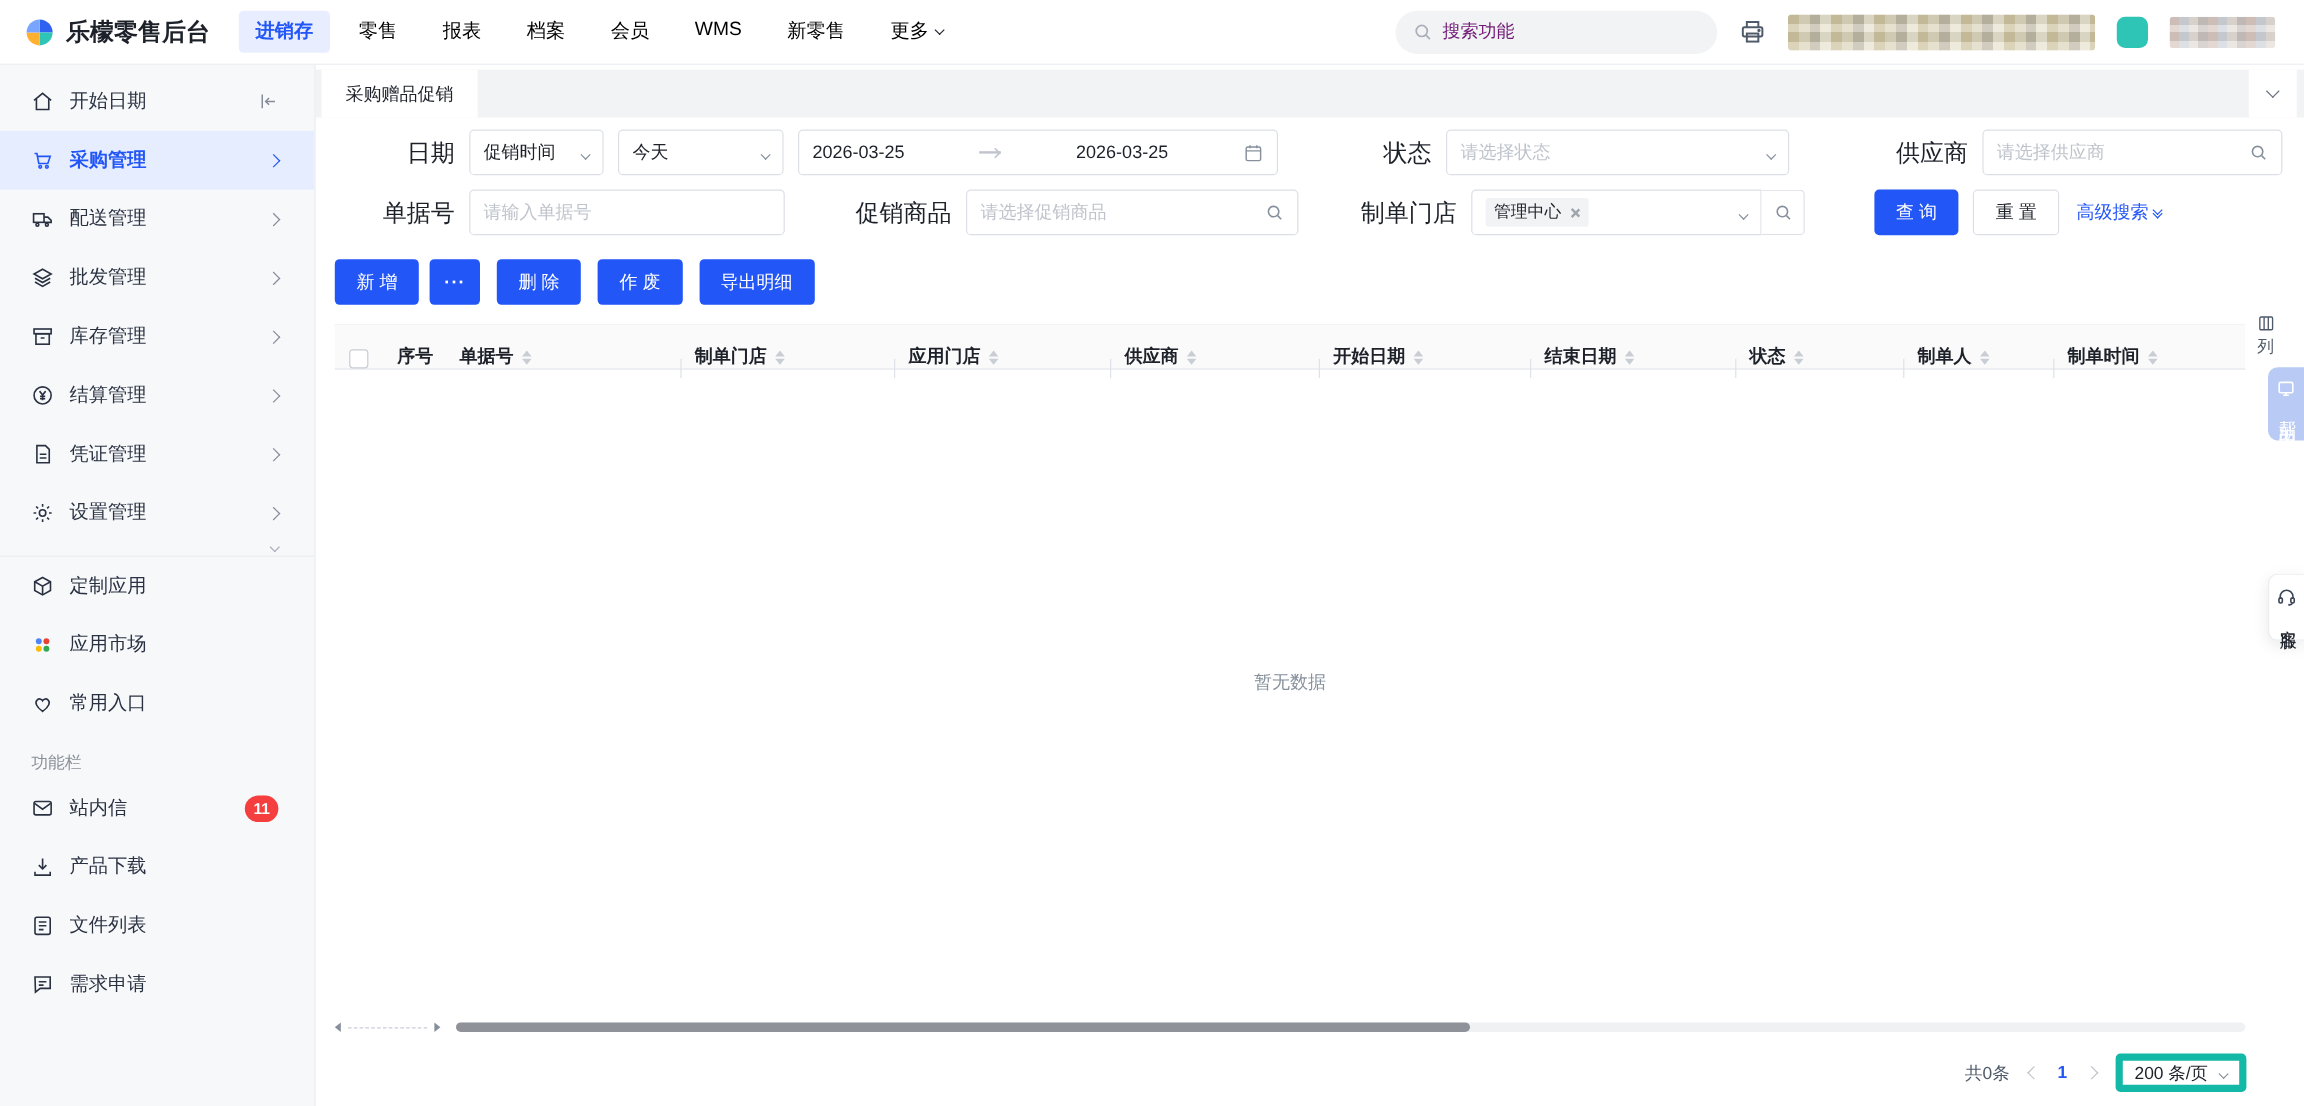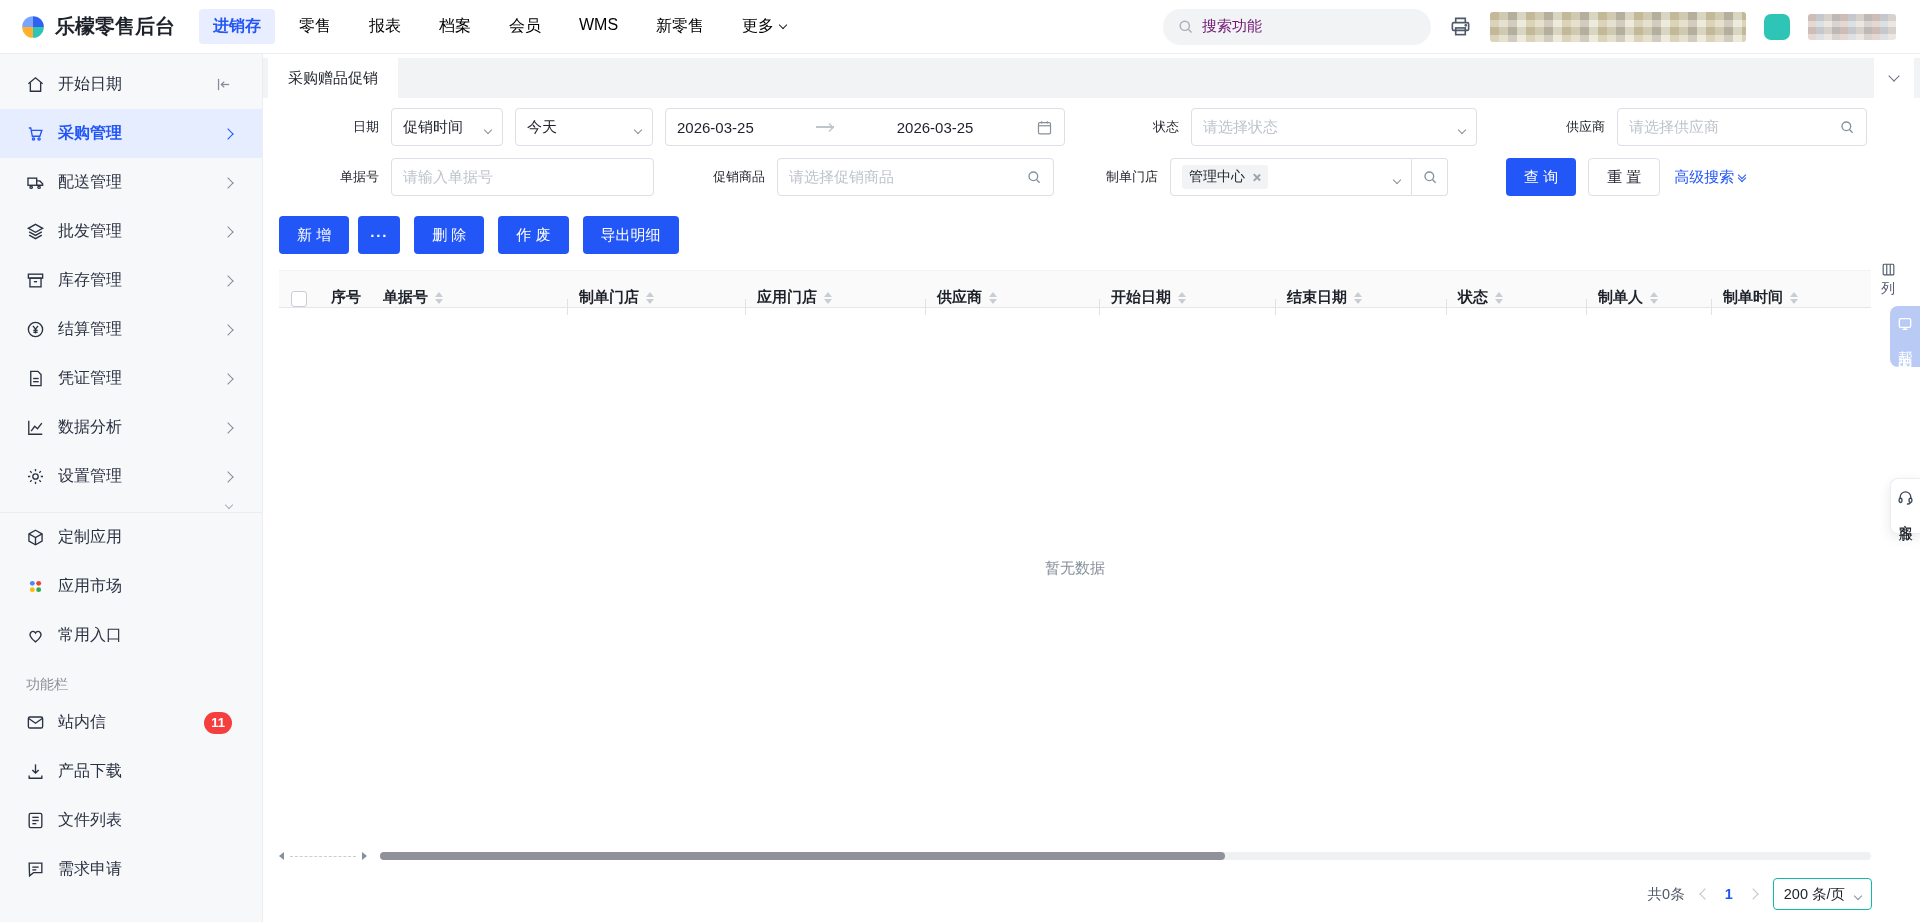--- a/index.html
+++ b/index.html
@@ -59,21 +59,21 @@
   .tabstrip { margin-top:4px; height:40px; background:#f2f3f5; display:flex; align-items:stretch;
     padding-left:5px; position:relative; }
   .tab { background:#fff; padding:0 20px; display:flex; align-items:center; font-size:15px;
     color:#1d2129; cursor:pointer; white-space:nowrap; }
   .strip-collapse { position:absolute; right:6px; top:0; height:40px; width:40px; background:#fff;
     display:flex; align-items:center; justify-content:center; color:#6b7280; cursor:pointer; }
 
   
   .filters { padding:10px 0 0 16px; }
   .frow { display:flex; align-items:center; height:38px; margin-bottom:12px; }
-  .flabel { font-size:13px; color:#1d2129; text-align:right; margin-right:12px; white-space:nowrap; }
+  .flabel { font-size:20px; color:#1d2129; text-align:right; margin-right:12px; white-space:nowrap; }
   .w-lab1 { width:100px; margin-right:12px; }
   .ctl { height:38px; border:1px solid #dcdfe6; border-radius:4px; display:flex; align-items:center;
     padding:0 11px; font-size:15px; background:#fff; gap:8px; cursor:pointer; }
   .ctl .val { color:#1d2129; white-space:nowrap; overflow:hidden; }
   .ctl .ph { color:#bfc4cc; white-space:nowrap; overflow:hidden; }
   .ctl .caret { margin-left:auto; color:#86909c; flex:0 0 auto; }
   .ctl .suffix { margin-left:auto; color:#86909c; flex:0 0 auto; }
   .w-datetype { width:112px; }
   .w-preset { width:138px; margin-left:12px; }
   .w-range { width:400px; margin-left:12px; justify-content:space-between; cursor:pointer; }
@@ -145,21 +145,21 @@
     border-left:5px solid #86909c; }
   .track { margin-left:13px; flex:1; height:8px; background:#f0f1f3; border-radius:4px; position:relative;
     display:flex; align-items:center; }
   .thumb { position:absolute; left:0; top:0; width:845px; height:8px; background:#8f9399; border-radius:4px; cursor:grab; }
 
   
   .pager { position:absolute; top:824px; right:48px; height:32px; display:flex; align-items:center;
     gap:16px; font-size:14.5px; color:#4e5969; }
   .pg-arrow { color:#c0c4cc; display:flex; align-items:center; cursor:pointer; }
   .pg-num { color:#2356f6; font-weight:700; cursor:pointer; }
-  .pg-size { height:32px; border:1px solid #14b8a6; border-radius:4px; display:flex; align-items:center;
+  .pg-size { height:32px; border:6px solid #14b8a6; border-radius:4px; display:flex; align-items:center;
     gap:10px; padding:0 10px; color:#1d2129; cursor:pointer; }
   .pg-size .caret { color:#86909c; }
 
   
   .help-tab { position:absolute; right:0; top:306px; width:30px; border-radius:8px 0 0 8px;
     background:#b9cbf5; color:#fff; display:flex; flex-direction:column; align-items:center;
     padding:10px 0 12px; gap:7px; cursor:pointer; z-index:30; }
   .cs-tab { position:absolute; right:0; top:478px; width:30px; border-radius:8px 0 0 8px; background:#fff;
     border:1px solid #ebedf0; border-right:none; box-shadow:0 4px 12px rgba(31,35,41,.10); color:#1d2129;
     display:flex; flex-direction:column; align-items:center; padding:10px 0 12px; gap:7px; cursor:pointer; z-index:30; }
@@ -318,32 +318,20 @@
   </div>
   <div class="side-item">
     <span>
       <svg width="19" height="19" viewBox="0 0 24 24" fill="none" stroke="currentColor" stroke-width="1.7">
         <path d="M6 3 H15 L19 7 V21 H6 Z"></path>
           <path d="M9 12 H16"></path>
           <path d="M9 16 H16"></path>
       </svg>
     </span>
     <span class="lbl">凭证管理</span>
-    <span class="right">
-        <span class="cv cv-right"></span>
-      </span>
-  </div>
-  <div class="side-item">
-    <span>
-      <svg width="19" height="19" viewBox="0 0 24 24" fill="none" stroke="currentColor" stroke-width="1.7">
-        <path d="M3.5 3.5 V20.5 H20.5"></path>
-          <path d="M6.5 16.5 L11 10.5 L14.5 13.5 L20 6.5"></path>
-      </svg>
-    </span>
-    <span class="lbl">数据分析</span>
     <span class="right">
         <span class="cv cv-right"></span>
       </span>
   </div>
   <div class="side-item">
     <span>
       <svg width="19" height="19" viewBox="0 0 24 24" fill="none" stroke="currentColor" stroke-width="1.7">
         <circle cx="12" cy="12" r="3.4"></circle>
         <path d="M12 2.5 V5.3 M12 18.7 V21.5 M2.5 12 H5.3 M18.7 12 H21.5 M5.2 5.2 L7.2 7.2 M16.8 16.8 L18.8 18.8 M18.8 5.2 L16.8 7.2 M7.2 16.8 L5.2 18.8"></path>
       </svg>

